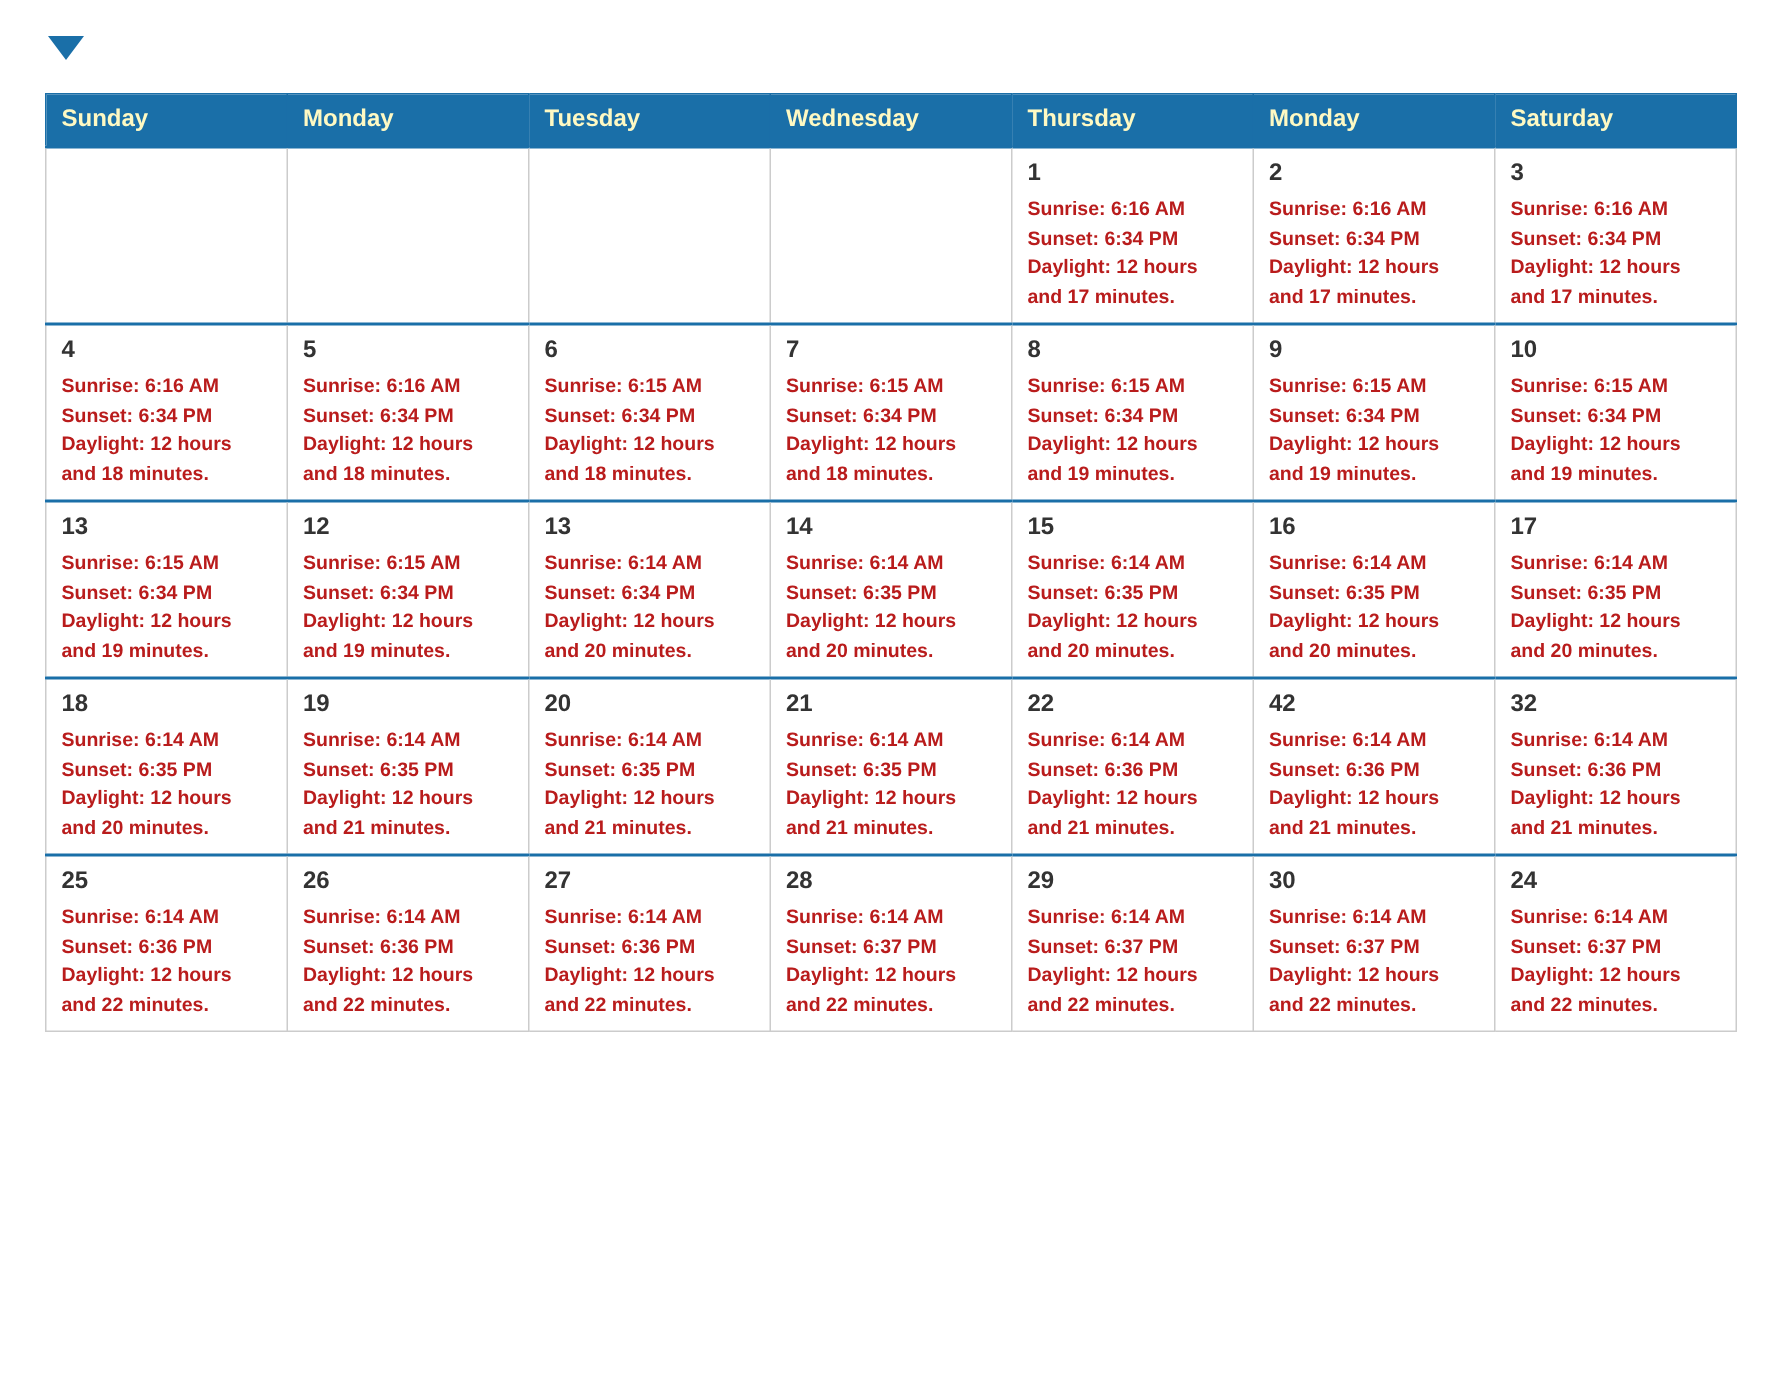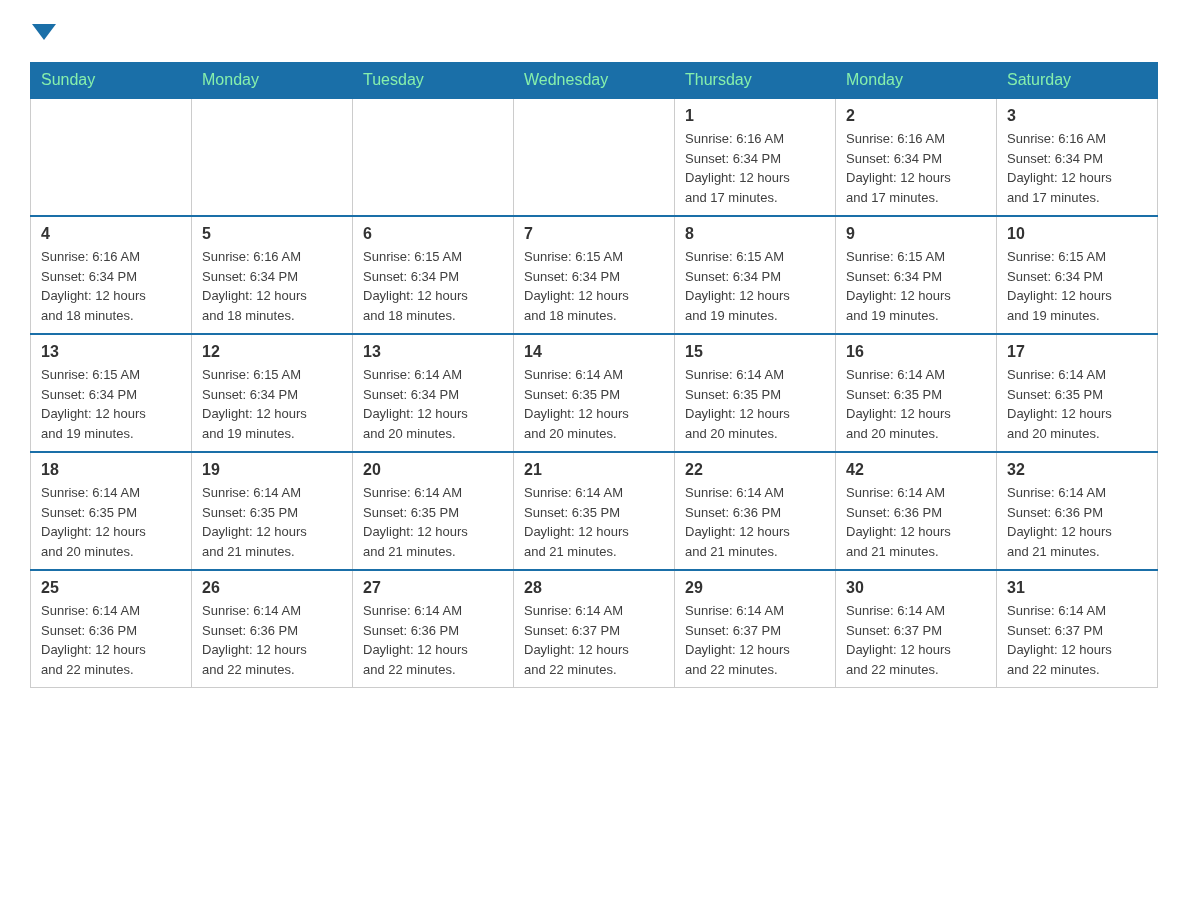--- a/index.html
+++ b/index.html
@@ -62,24 +62,24 @@
       color: #333;
       margin-top: 4px;
     }
     .calendar {
       width: 100%;
       border-collapse: collapse;
       table-layout: fixed;
     }
     .calendar thead th {
       background-color: #1a6fa8;
-      color: #86efac;
+      color: #fef9c3;
       padding: 8px 10px;
       font-size: 16px;
-      font-weight: normal;
+      font-weight: bold;
       text-align: left;
       border: 1px solid #1a6fa8;
     }
     .calendar tbody td {
       vertical-align: top;
       border: 1px solid #ccc;
       padding: 8px 10px;
       font-size: 13px;
       height: 115px;
     }
@@ -91,22 +91,23 @@
     }
     .day-number {
       font-size: 16px;
       font-weight: bold;
       color: #333;
       display: block;
       margin-bottom: 4px;
     }
     .day-info {
       font-size: 13px;
-      color: #404040;
+      color: #b91c1c;
       line-height: 1.5;
+      font-weight: bold;
     }
     .empty-cell {
       background: #fff;
     }
   </style>
 </head>
 <body>
 
 <div class="header">
   <div class="logo">
@@ -352,21 +353,21 @@
 and 22 minutes.</div>
         </td>
         <td>
           <span class="day-number">30</span>
           <div class="day-info" style="white-space: pre-line;">Sunrise: 6:14 AM
 Sunset: 6:37 PM
 Daylight: 12 hours
 and 22 minutes.</div>
         </td>
         <td>
-          <span class="day-number">31</span>
+          <span class="day-number">24</span>
           <div class="day-info" style="white-space: pre-line;">Sunrise: 6:14 AM
 Sunset: 6:37 PM
 Daylight: 12 hours
 and 22 minutes.</div>
         </td>
       </tr>
     </tbody>
 </table>
 
 </body></html>

